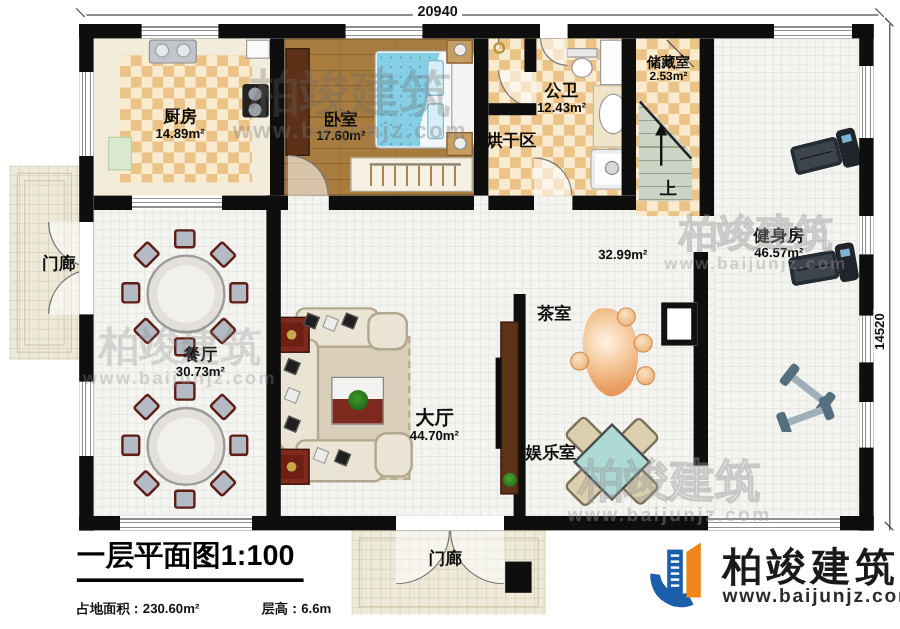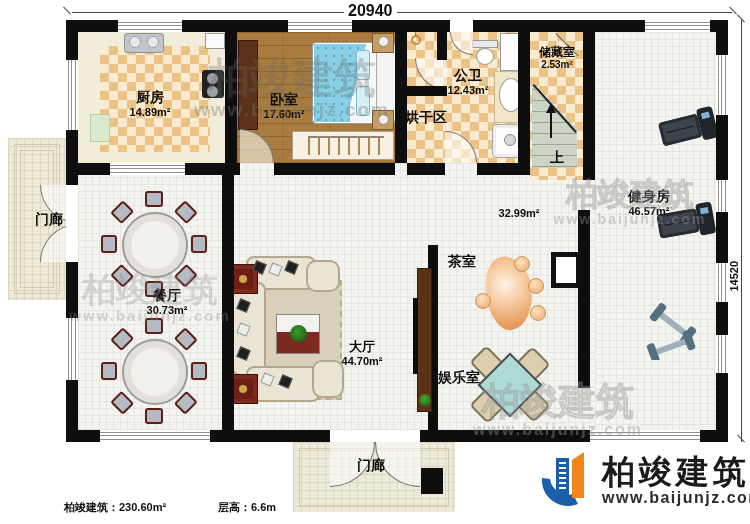--- a/index.html
+++ b/index.html
@@ -255,36 +255,37 @@
     <div class="ar">46.57m²</div>
   </div>
   <div class="lab ar" style="left:519px;top:207px">32.99m²</div>
   <div class="lab nm" style="left:462px;top:254px">茶室</div>
   <div class="lab nm" style="left:459px;top:370px">娱乐室</div>
   <div class="lab" style="left:167px;top:288px">
     <div class="nm">餐厅</div>
     <div class="ar">30.73m²</div>
   </div>
   <div class="lab" style="left:362px;top:340px">
-    <div style="font-size:13px">大厅</div>
+    <div style="font-size:16px">大厅</div>
     <div class="ar">44.70m²</div>
   </div>
   <div class="lab nm" style="left:49px;top:212px">门廊</div>
   <div class="lab nm" style="left:371px;top:458px">门廊</div>
 
   <div class="a" style="left:72px;top:12px;width:660px;height:1px;background:#444;z-index:40"></div>
   <div class="tick" style="left:62px;top:10px"></div>
   <div class="tick" style="left:728px;top:10px"></div>
-  <div class="a" style="left:344px;top:2px;background:#fff;padding:0 4px;font-size:16px;font-weight:700;color:#111;z-index:41">20940</div>
+  <div class="a" style="left:344px;top:2px;background:#fff;padding:0 4px;font-size:12px;font-weight:700;color:#111;z-index:41">20940</div>
   <div class="a" style="left:741px;top:20px;width:1px;height:422px;background:#444;z-index:40"></div>
   <div class="tick" style="left:736px;top:18px"></div>
   <div class="tick" style="left:736px;top:438px"></div>
   <div class="a" style="left:728px;top:258px;font-size:11px;font-weight:700;color:#111;writing-mode:vertical-rl;transform:rotate(180deg);background:#fff;padding:3px 0;z-index:41">14520</div>
 
-  <div class="a" style="left:64px;top:500px;z-index:40;font-size:11px;font-weight:700;color:#111"><span>柏竣建筑：</span><span>230.60m²</span></div>
+  <div class="a" style="left:64px;top:447px;z-index:40;font-size:24px;font-weight:600;color:#000;border-bottom:3px solid #000;padding:0 8px 3px 0">一层平面图1:100</div>
+  <div class="a" style="left:64px;top:500px;z-index:40;font-size:11px;font-weight:700;color:#111"><span>占地面积：</span><span>230.60m²</span></div>
   <div class="a" style="left:218px;top:500px;z-index:40;font-size:11px;font-weight:700;color:#111"><span>层高：</span><span>6.6m</span></div>
 
   <div class="a" style="left:534px;top:446px;z-index:40">
     <svg width="62" height="62" viewBox="0 0 62 62">
       <path d="M8 32 A26 26 0 0 0 44 58 L39 48 A18 18 0 0 1 16 33 Z" fill="#1b5ea9"></path>
       <rect x="22" y="12" width="13" height="40" fill="#1b5ea9"></rect>
       <g fill="#fff">
           <rect x="25" y="16" width="7" height="2"></rect>
           <rect x="25" y="21" width="7" height="2"></rect>
           <rect x="25" y="26" width="7" height="2"></rect>

